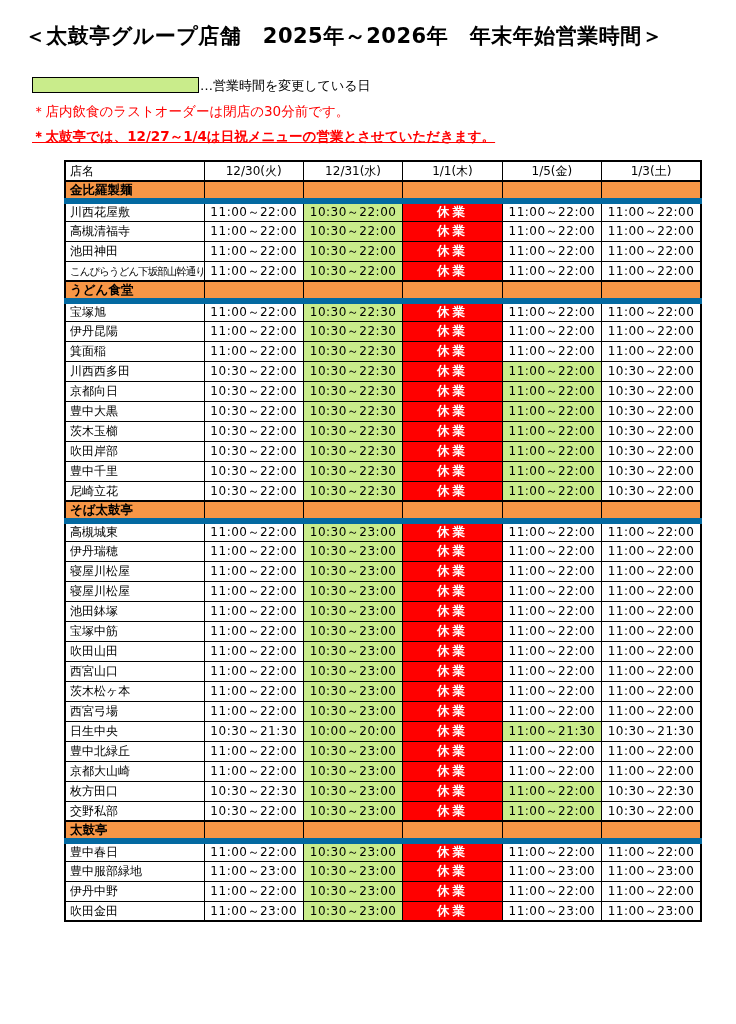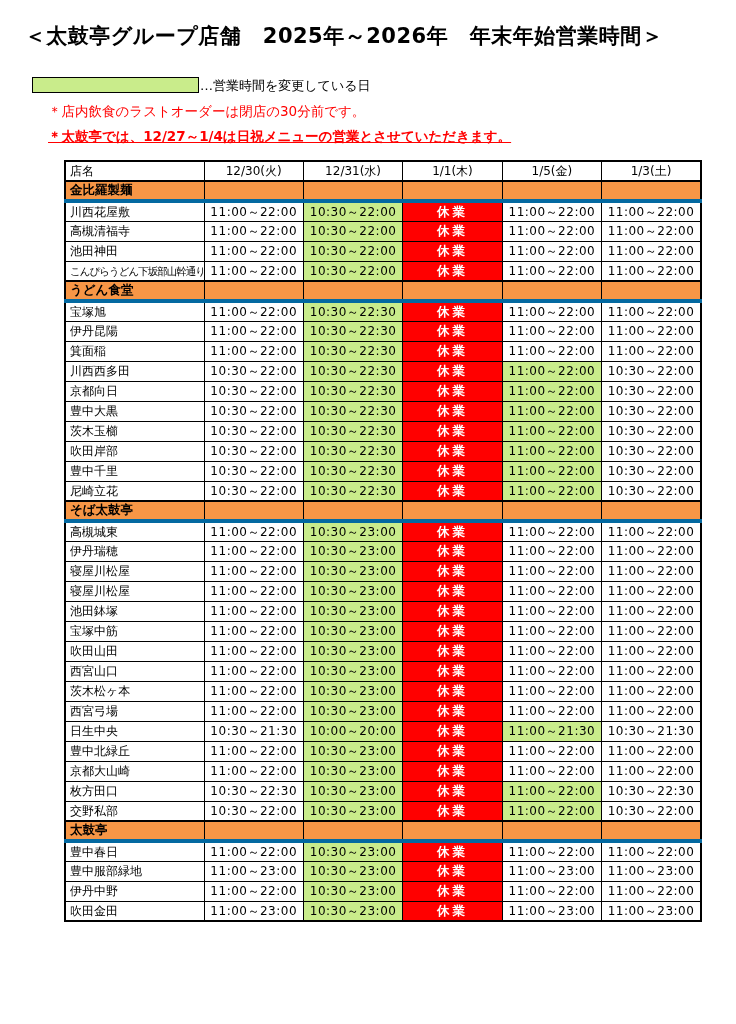--- a/index.html
+++ b/index.html
@@ -7,34 +7,34 @@
               font-family:"DejaVu Sans","Liberation Sans",sans-serif; color:#000; }
   .page { position:relative; width:688px; height:1024px; }
 
   .title { text-align:center; padding-top:22px; font-size:21px; font-weight:bold;
            letter-spacing:0.5px; white-space:nowrap; }
 
   .legend { display:flex; align-items:flex-start; margin:27px 0 4px 32px; }
   .legend-swatch { width:167px; height:16px; background:var(--green); border:1px solid #000; }
   .legend-label { font-size:13px; margin-left:1px; }
 
-  .notes { margin-left:48px; }
+  .notes { margin-left:32px; }
   .note { color:#ff0000; font-size:13.5px; margin-top:7px; line-height:18px; white-space:nowrap; }
   .note.em { font-weight:bold; text-decoration:underline; }
 
   table { border-collapse:collapse; table-layout:fixed; margin:15px 0 0 64px;
           width:636px; border:2px solid #000;padding-left:44px; }
   col.c-name { width:139px; }
   col.c-day  { width:99.4px; }
   th, td { border:1px solid #000; height:20px; font-size:12px; line-height:1;
            vertical-align:middle; overflow:hidden; white-space:nowrap; }
   th { font-weight:normal; text-align:center; background:#fff; }
   th.name-h { text-align:left; padding-left:4px; }
 
-  tr.section-row td { background:var(--orange); border-top:2px solid #000; border-bottom:4px solid #0369a1;margin-top:12px; }
+  tr.section-row td { background:var(--orange); border-top:2px solid #000; border-bottom:6px solid #0369a1;margin-top:12px; }
   td.section-name { font-weight:bold; text-align:left; padding-left:4px; font-size:12.5px; }
 
   td.store-name { text-align:left; padding-left:4px; background:#fff; }
   td.store-name.long { font-size:10.5px; letter-spacing:-1px; }
   td.hours { text-align:center; letter-spacing:0.5px; background:#fff; }
   td.hours.changed { background:var(--green); }
   td.hours.closed { background:#ff0000; color:#ffffff; font-weight:bold; letter-spacing:3px; font-size:12.5px; }
 </style>
 </head>
 <body>

